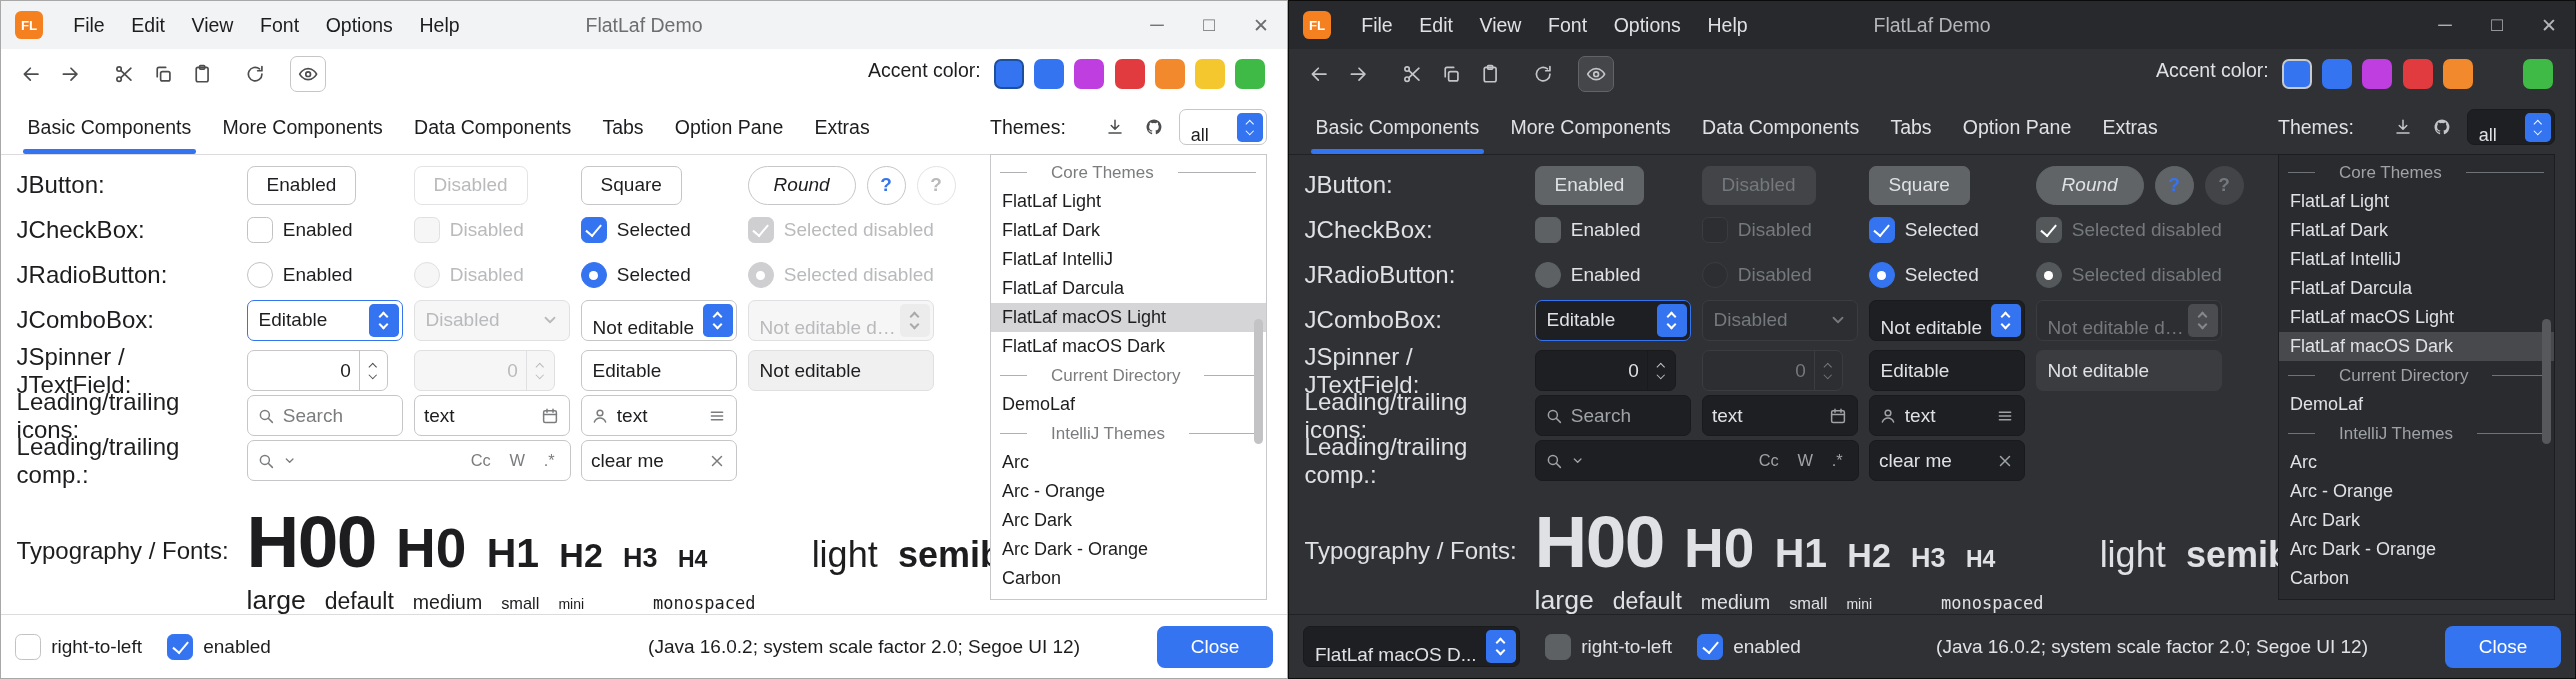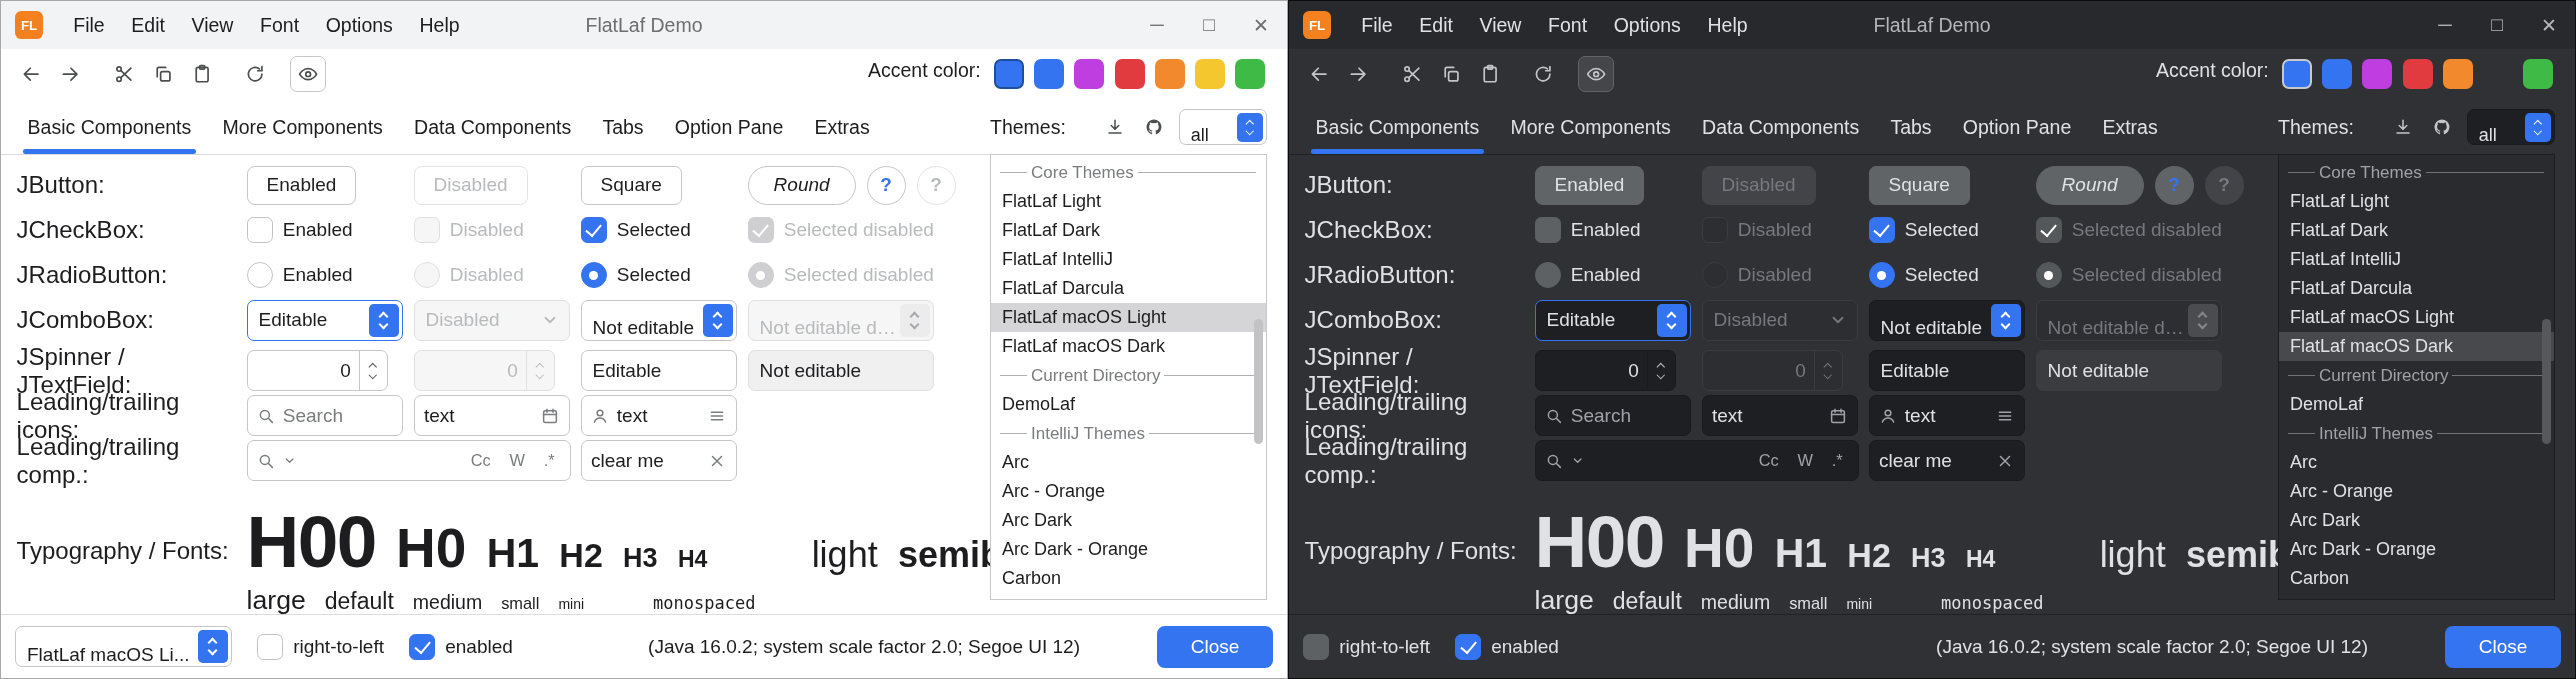--- a/index.html
+++ b/index.html
@@ -169,21 +169,21 @@
   .themes-panel { width:297px; flex:0 0 297px; display:flex; flex-direction:column;
                   padding:6.3px 20.3px 14px 0; }
   .themes-head { height:44px; flex:0 0 44px; display:flex; align-items:center; gap:7.8px; font-size:19.5px; }
   .themes-head .spacer { flex:1; }
   .filter-combo { height:36px; width:88px; font-size:18px; margin-left:1.6px; }
   .filter-combo .stepper { width:26.6px; flex-basis:26.6px; margin:2.3px; margin-left:auto; gap:3.9px; }
   .themes-list { flex:1; position:relative; overflow:hidden; background:var(--list-bg);
                  border:0.8px solid var(--list-border); padding:3.1px 0; margin-top:4.7px; }
   .theme-item { height:29px; line-height:29px; padding:0 11px; font-size:18px; white-space:nowrap; }
   .theme-item.selected { background:var(--list-sel); }
-  .theme-header { height:29px; display:flex; align-items:center; gap:4px; padding:0 9.4px;
+  .theme-header { height:29px; display:flex; align-items:center; gap:24px; padding:0 9.4px;
                   font-size:17px; color:var(--muted); white-space:nowrap; }
   .hl { height:0.8px; background:var(--muted); opacity:.6; }
   .hl.l { width:26.6px; flex:0 0 26.6px; } .hl.r { flex:1; }
   .scroll-thumb { position:absolute; right:2.3px; top:164px; width:9.4px; height:125px;
                   border-radius:4.7px; background:var(--scroll-thumb); }
 
   
   .bottombar { height:64px; flex:0 0 64px; border-top:0.8px solid var(--separator); display:flex;
                align-items:center; padding:0 14px; gap:25px; }
   .laf-combo { width:217px; flex:0 0 217px; }
@@ -636,27 +636,20 @@
         <div class="theme-item">Arc Dark</div>
         <div class="theme-item">Arc Dark - Orange</div>
         <div class="theme-item">Carbon</div>
         <div class="theme-item">Cobalt 2</div>
         <span class="scroll-thumb"></span>
       </div>
     </aside>
   </div>
 
   <footer class="bottombar">
-    <div class="mac-combo laf-combo">
-      <span class="combo-label">FlatLaf macOS Li...</span>
-      <span class="stepper">
-          <i class="chev up"></i>
-          <i class="chev down"></i>
-        </span>
-    </div>
     <span class="cb">
         <span class="box"></span>
         <span>right-to-left</span>
       </span>
     <span class="cb checked">
         <span class="box"></span>
         <span>enabled</span>
       </span>
     <span class="status">(Java 16.0.2;  system scale factor 2.0; Segoe UI 12)</span>
     <button class="close-btn">Close</button>
@@ -1018,20 +1011,27 @@
         <div class="theme-item">Arc Dark</div>
         <div class="theme-item">Arc Dark - Orange</div>
         <div class="theme-item">Carbon</div>
         <div class="theme-item">Cobalt 2</div>
         <span class="scroll-thumb"></span>
       </div>
     </aside>
   </div>
 
   <footer class="bottombar">
+    <div class="mac-combo laf-combo">
+      <span class="combo-label">FlatLaf macOS D...</span>
+      <span class="stepper">
+          <i class="chev up"></i>
+          <i class="chev down"></i>
+        </span>
+    </div>
     <span class="cb">
         <span class="box"></span>
         <span>right-to-left</span>
       </span>
     <span class="cb checked">
         <span class="box"></span>
         <span>enabled</span>
       </span>
     <span class="status">(Java 16.0.2;  system scale factor 2.0; Segoe UI 12)</span>
     <button class="close-btn">Close</button>

